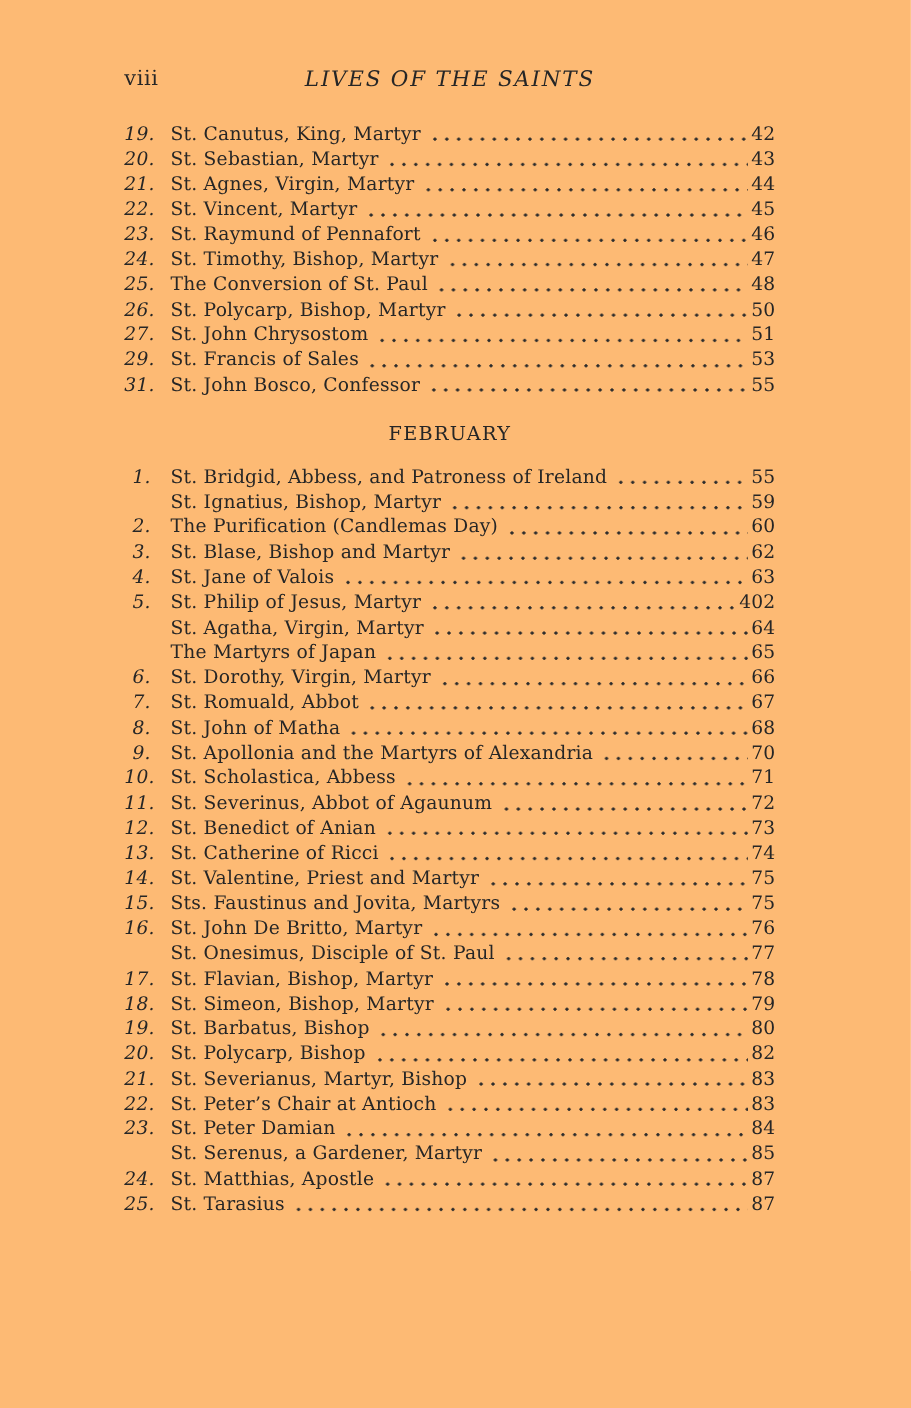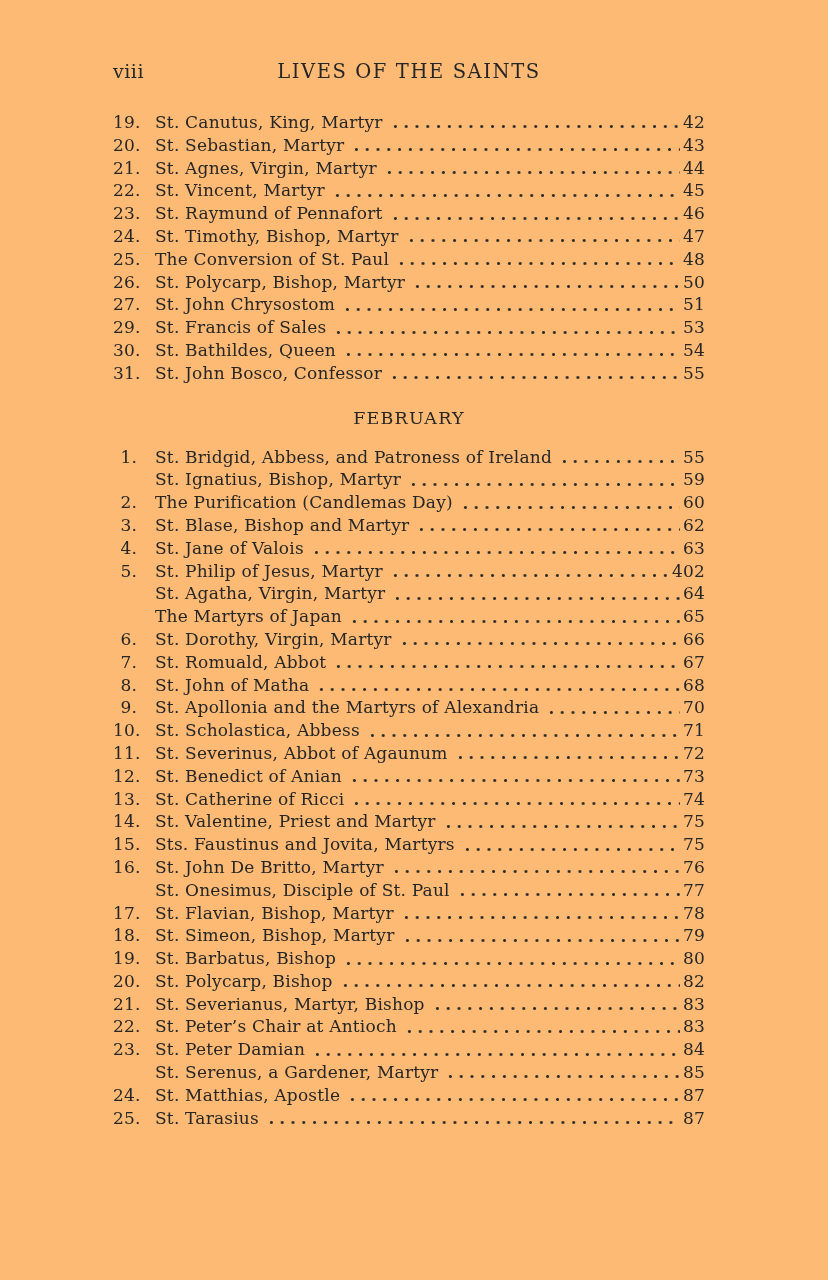--- a/index.html
+++ b/index.html
@@ -31,20 +31,21 @@
     top: 0;
     font-size: 19px;
     letter-spacing: 0.5px;
   }
   .running-title {
     position: absolute;
     left: 0;
     right: 0;
     top: 0;
     text-align: center;
+    font-style: italic;
     font-size: 19.5px;
     letter-spacing: 1.6px;
     white-space: nowrap;
   }
   
   .toc {
     position: absolute;
     left: 113px;
     width: 592px;
     top: 111px;
@@ -63,20 +64,21 @@
     display: flex;
     height: 22.8px;
     line-height: 22.8px;
     white-space: nowrap;
   }
   .day {
     flex: 0 0 24px;
     width: 24px;
     text-align: right;
     margin-right: 18px;
+    font-style: italic;
   }
   .title {
     flex: 0 0 auto;
   }
   .leader {
     flex: 1 1 auto;
     min-width: 8px;
     margin-left: 7px;
     margin-right: 3px;
     background-image: radial-gradient(circle, #2b2b2b 1.25px, rgba(0,0,0,0) 1.8px);
@@ -152,26 +154,20 @@
         <span class="leader"></span>
         <span class="pageno">51</span>
       </div>
       <div class="row">
         <span class="day">29.</span>
         <span class="title">St. Francis of Sales</span>
         <span class="leader"></span>
         <span class="pageno">53</span>
       </div>
       <div class="row">
-        <span class="day">30.</span>
-        <span class="title">St. Bathildes, Queen</span>
-        <span class="leader"></span>
-        <span class="pageno">54</span>
-      </div>
-      <div class="row">
         <span class="day">31.</span>
         <span class="title">St. John Bosco, Confessor</span>
         <span class="leader"></span>
         <span class="pageno">55</span>
       </div>
       <div class="section-heading">FEBRUARY</div>
       <div class="row">
         <span class="day">1.</span>
         <span class="title">St. Bridgid, Abbess, and Patroness of Ireland</span>
         <span class="leader"></span>

